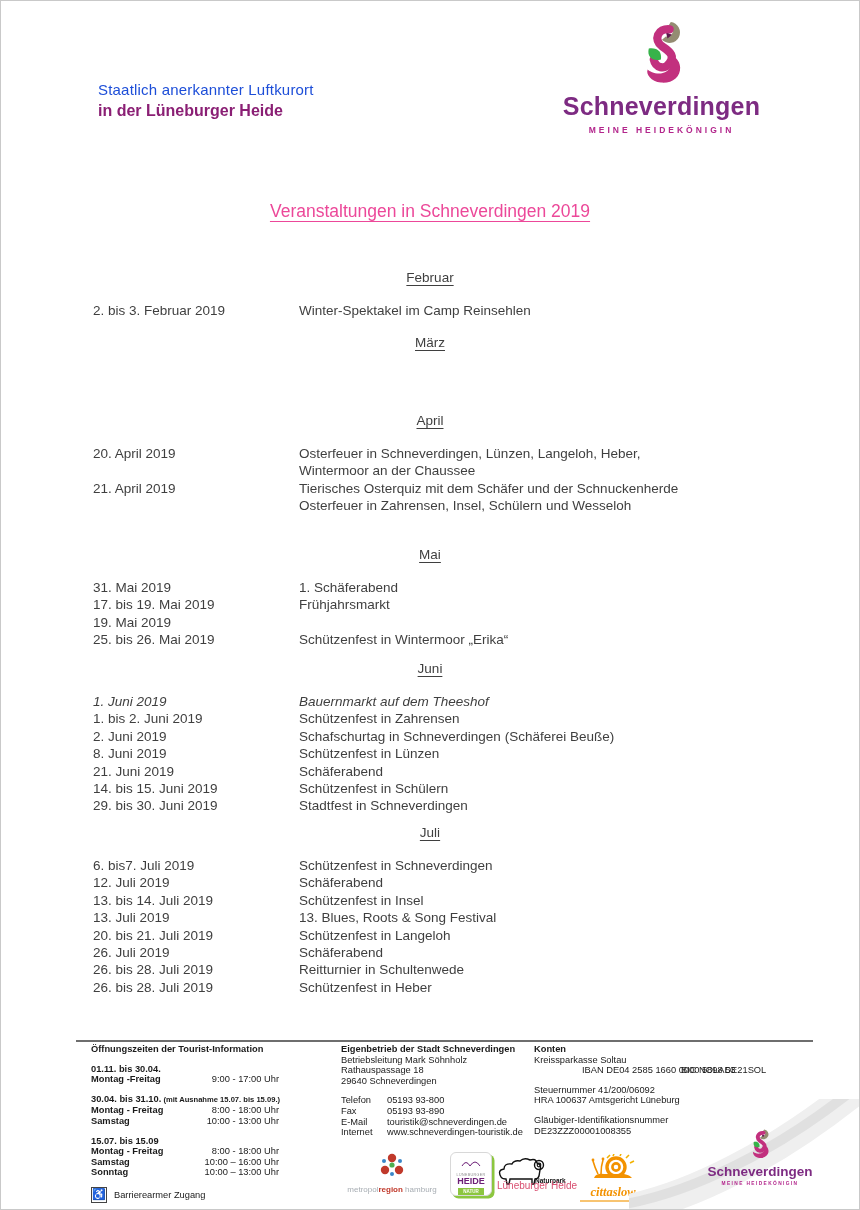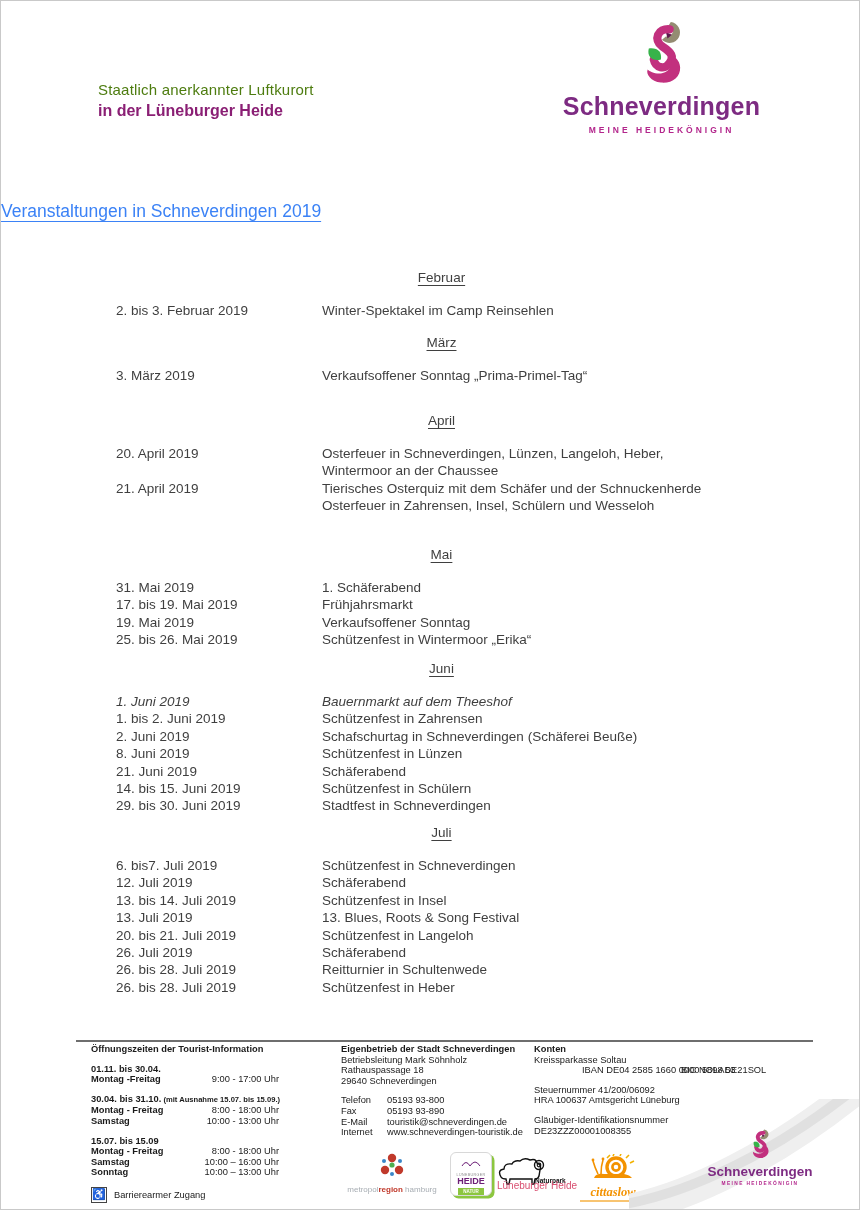--- a/index.html
+++ b/index.html
@@ -3,34 +3,34 @@
 <meta charset="utf-8">
 <style>
   html,body{margin:0;padding:0;background:#fff;}
   .page{
     position:relative; width:860px; height:1210px; box-sizing:border-box;
     border:1px solid #c9c9c9; background:#fff; overflow:hidden;
     font-family:"Liberation Sans", sans-serif; color:#3f3f3f;
   }
   
   .kurort{position:absolute; left:97px; top:80px;}
-  .kurort .l1{font-size:15px; color:#4d7c0f; letter-spacing:.2px;}
+  .kurort .l1{font-size:15px; color:#1d4ed8; letter-spacing:.2px;}
   .kurort .l2{font-size:16px; font-weight:bold; color:#8a1f74; margin-top:4px;}
   .brand{position:absolute; left:553px; top:20px; width:215px; text-align:center;}
   .brand svg.mark{width:56px; height:66px; display:inline-block;}
   .brand .bname{font-size:25px; font-weight:bold; color:#7d2b82; margin-top:1px; letter-spacing:.2px;}
   .brand .bsub{font-size:8.5px; font-weight:bold; color:#b3268c; letter-spacing:3px; margin-top:4px;}
   
   .doc-title{
-    position:absolute; top:200px; left:0; width:100%; text-align:left;
-    font-size:17.5px; color:#3b82f6;
+    position:absolute; top:200px; left:0; width:100%; text-align:center;
+    font-size:17.5px; color:#ec4899;
     text-decoration:underline; text-underline-offset:4px; text-decoration-thickness:1px;
   }
   
-  .month-section{position:absolute; left:0; right:0;margin-left:23px;}
+  .month-section{position:absolute; left:0; right:0;}
   .month-heading{
     text-align:center; font-size:13.5px; color:#3f3f3f;
     text-decoration:underline; text-underline-offset:3px;
     margin-bottom:15px; line-height:18px;
   }
   .event-row{display:flex; padding-left:92px; font-size:13.5px; line-height:17.4px;}
   .event-date{width:206px; flex:0 0 206px;}
   .event-desc{flex:1;}
   .event-row.italic{font-style:italic;}
   
@@ -113,24 +113,20 @@
   <div>
       <section class="month-section" style="top: 268px;">
         <div class="month-heading">Februar</div>
         <div class="event-row">
           <div class="event-date">2. bis 3. Februar 2019</div>
           <div class="event-desc">Winter-Spektakel im Camp Reinsehlen</div>
         </div>
       </section>
       <section class="month-section" style="top: 333px;">
         <div class="month-heading">März</div>
-        <div class="event-row">
-          <div class="event-date">3. März 2019</div>
-          <div class="event-desc">Verkaufsoffener Sonntag „Prima-Primel-Tag“</div>
-        </div>
       </section>
       <section class="month-section" style="top: 411px;">
         <div class="month-heading">April</div>
         <div class="event-row">
           <div class="event-date">20. April 2019</div>
           <div class="event-desc">Osterfeuer in Schneverdingen, Lünzen, Langeloh, Heber,<br>Wintermoor an der Chaussee</div>
         </div>
         <div class="event-row">
           <div class="event-date">21. April 2019</div>
           <div class="event-desc">Tierisches Osterquiz mit dem Schäfer und der Schnuckenherde<br>Osterfeuer in Zahrensen, Insel, Schülern  und Wesseloh</div>
@@ -141,21 +137,20 @@
         <div class="event-row">
           <div class="event-date">31. Mai 2019</div>
           <div class="event-desc">1. Schäferabend</div>
         </div>
         <div class="event-row">
           <div class="event-date">17. bis 19. Mai 2019</div>
           <div class="event-desc">Frühjahrsmarkt</div>
         </div>
         <div class="event-row">
           <div class="event-date">19. Mai 2019</div>
-          <div class="event-desc">Verkaufsoffener Sonntag</div>
         </div>
         <div class="event-row">
           <div class="event-date">25. bis 26. Mai 2019</div>
           <div class="event-desc">Schützenfest in Wintermoor „Erika“</div>
         </div>
       </section>
       <section class="month-section" style="top: 659px;">
         <div class="month-heading">Juni</div>
         <div class="event-row italic">
           <div class="event-date">1. Juni 2019</div>

